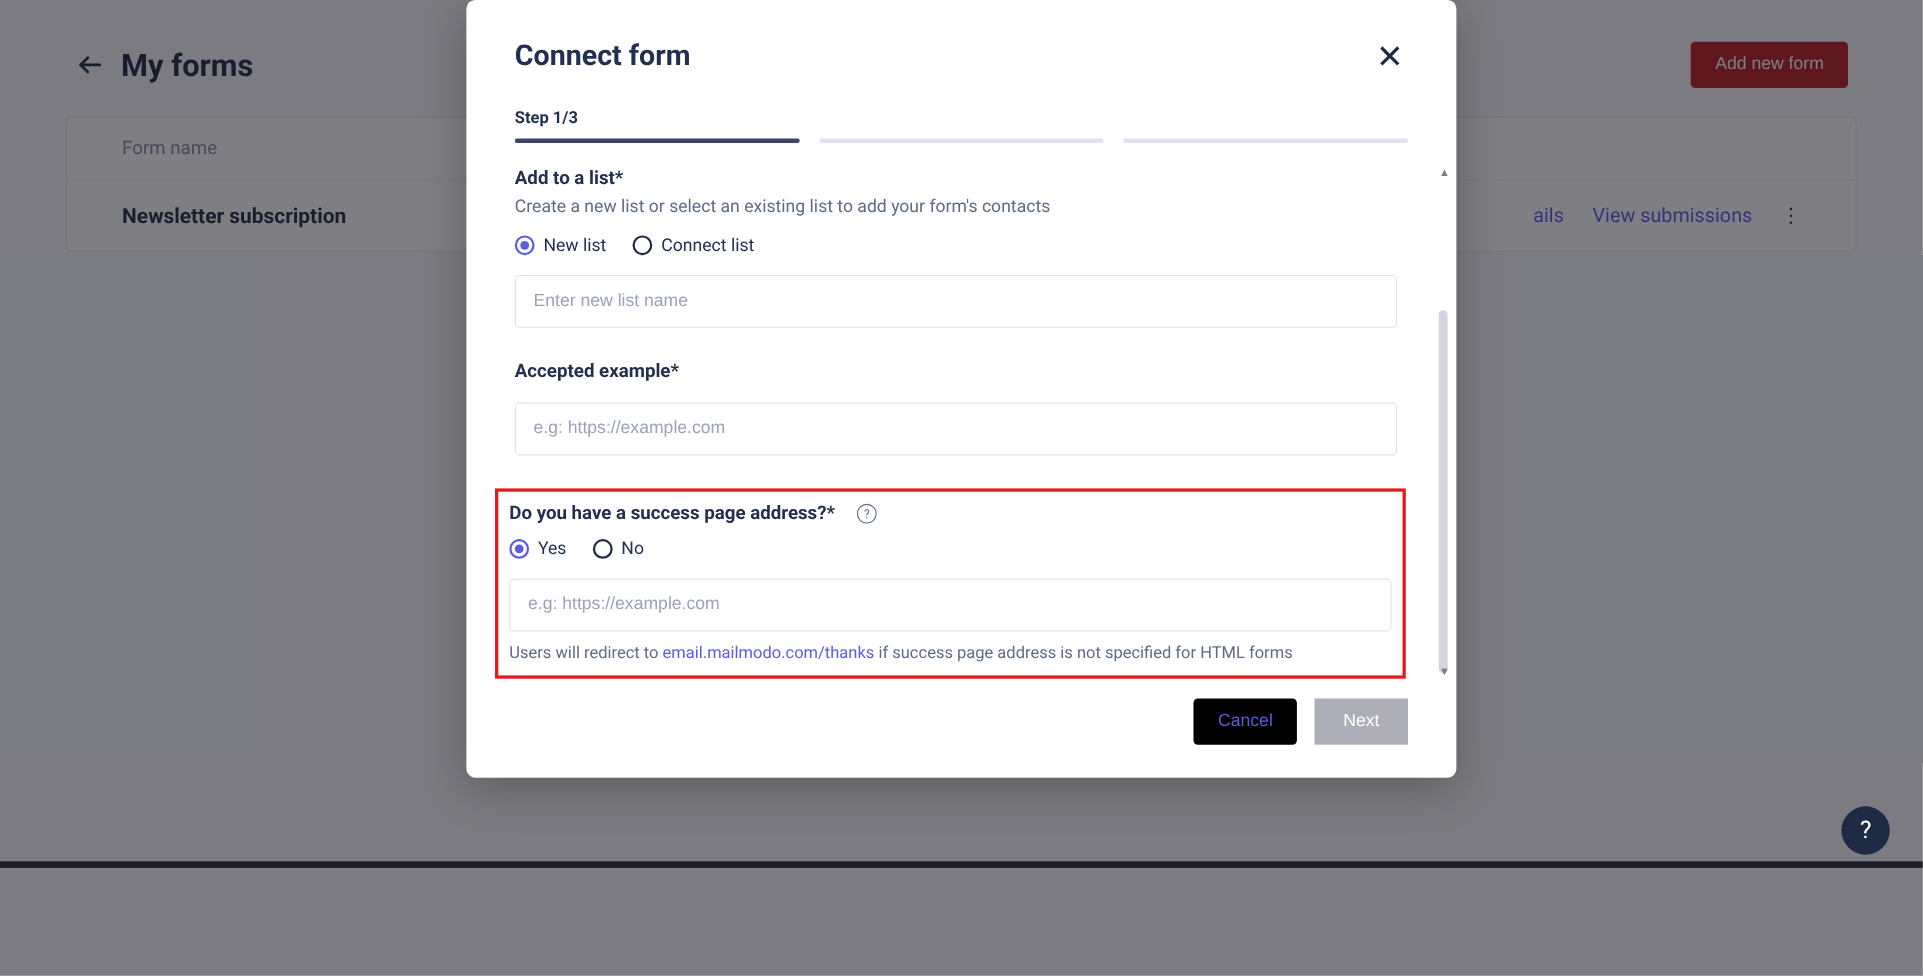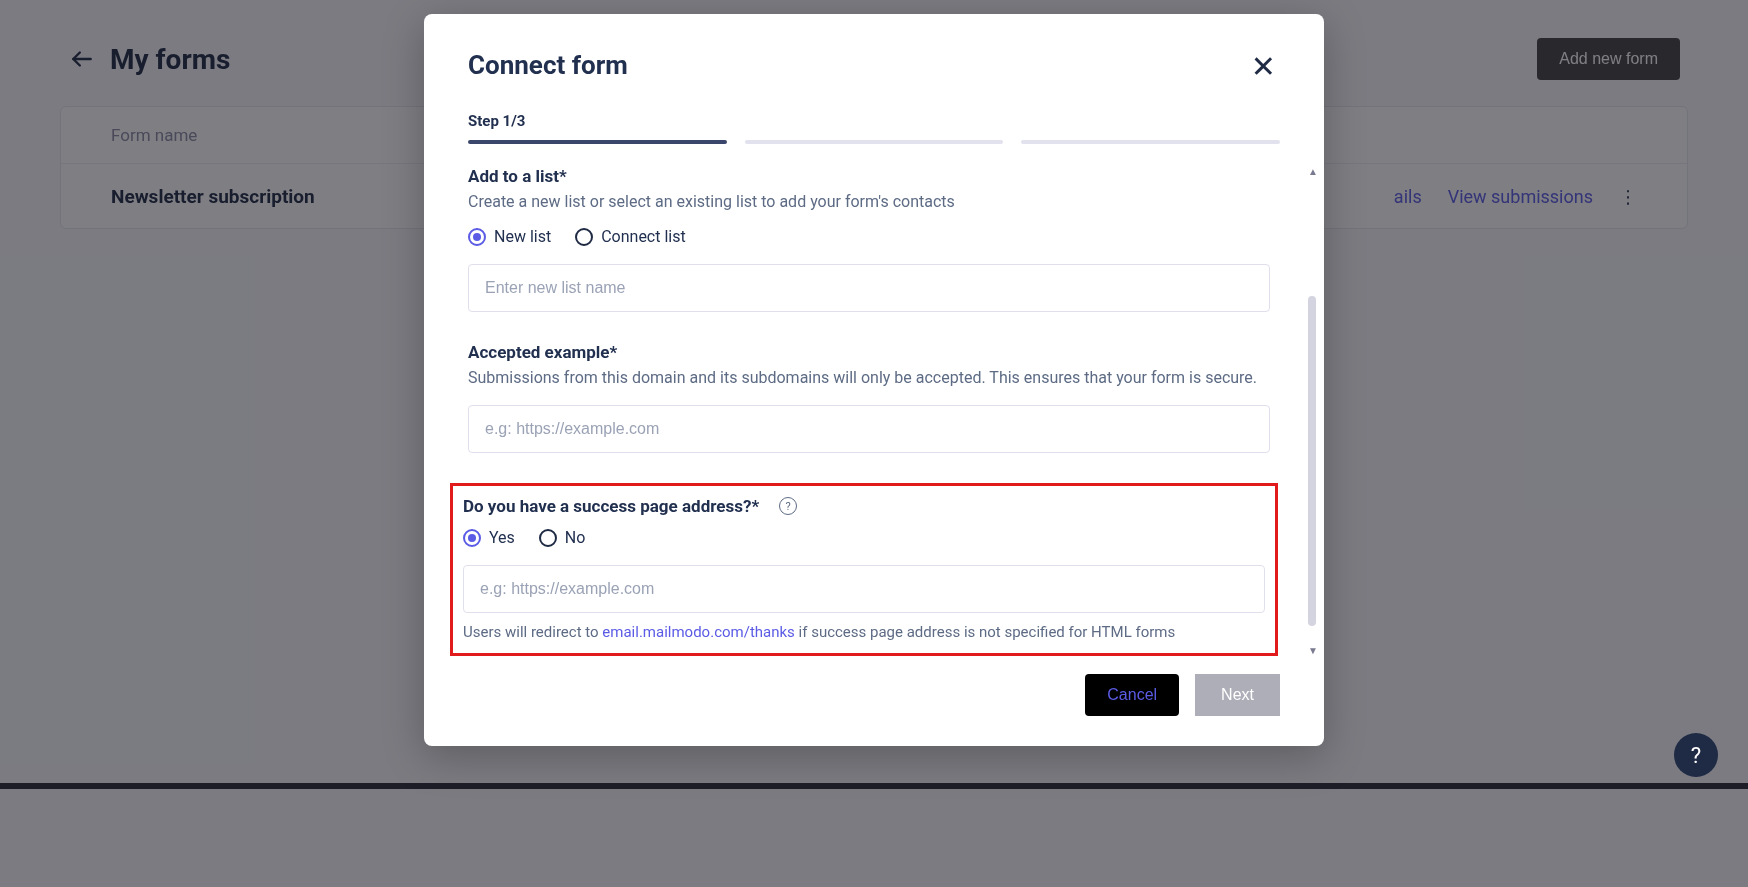--- a/index.html
+++ b/index.html
@@ -36,21 +36,21 @@
       justify-content: center;
       color: #1f2a44;
       cursor: pointer;
     }
     .page-title {
       font-size: 28px;
       font-weight: 700;
       color: #1f2a44;
     }
     .add-btn {
-      background: #404040;
+      background: #b91c1c;
       color: #fff;
       border: none;
       padding: 12px 22px;
       font-size: 16px;
       border-radius: 4px;
       cursor: pointer;
     }
     .card {
       background: #fff;
       border: 1px solid #e6e6ef;
@@ -98,21 +98,21 @@
     }
 
     
     .overlay {
       position: absolute;
       inset: 0;
       background: rgba(20,20,30,0.55);
       display: flex;
       align-items: flex-start;
       justify-content: center;
-      padding-top: 14px;
+      padding-top: 0;
     }
     .modal {
       background: #fff;
       width: 900px;
       border-radius: 8px;
       padding: 36px 44px 30px 44px;
       position: relative;
       box-shadow: 0 10px 40px rgba(0,0,0,0.25);
     }
     .modal-title {
@@ -384,21 +384,20 @@
           <div class="radio">
             <div class="radio-outer off"></div>
             <span class="radio-label">Connect list</span>
           </div>
         </div>
         <input class="text-input" type="text" placeholder="Enter new list name" style="">
 
         
         <div class="section-gap"></div>
         <div class="section-title">Accepted example*</div>
-        <div class="section-desc">Submissions from this domain and its subdomains will only be accepted. This ensures that your form is secure.</div>
         <input class="text-input" type="text" placeholder="e.g: https://example.com" style="">
 
         
         <div class="highlight-box">
           <div class="question-row">
             <div class="section-title" style="margin-top:0">Do you have a success page address?*</div>
             <div class="help-icon">?</div>
           </div>
           <div class="radio-row" style="margin-top:12px">
             <div class="radio">

